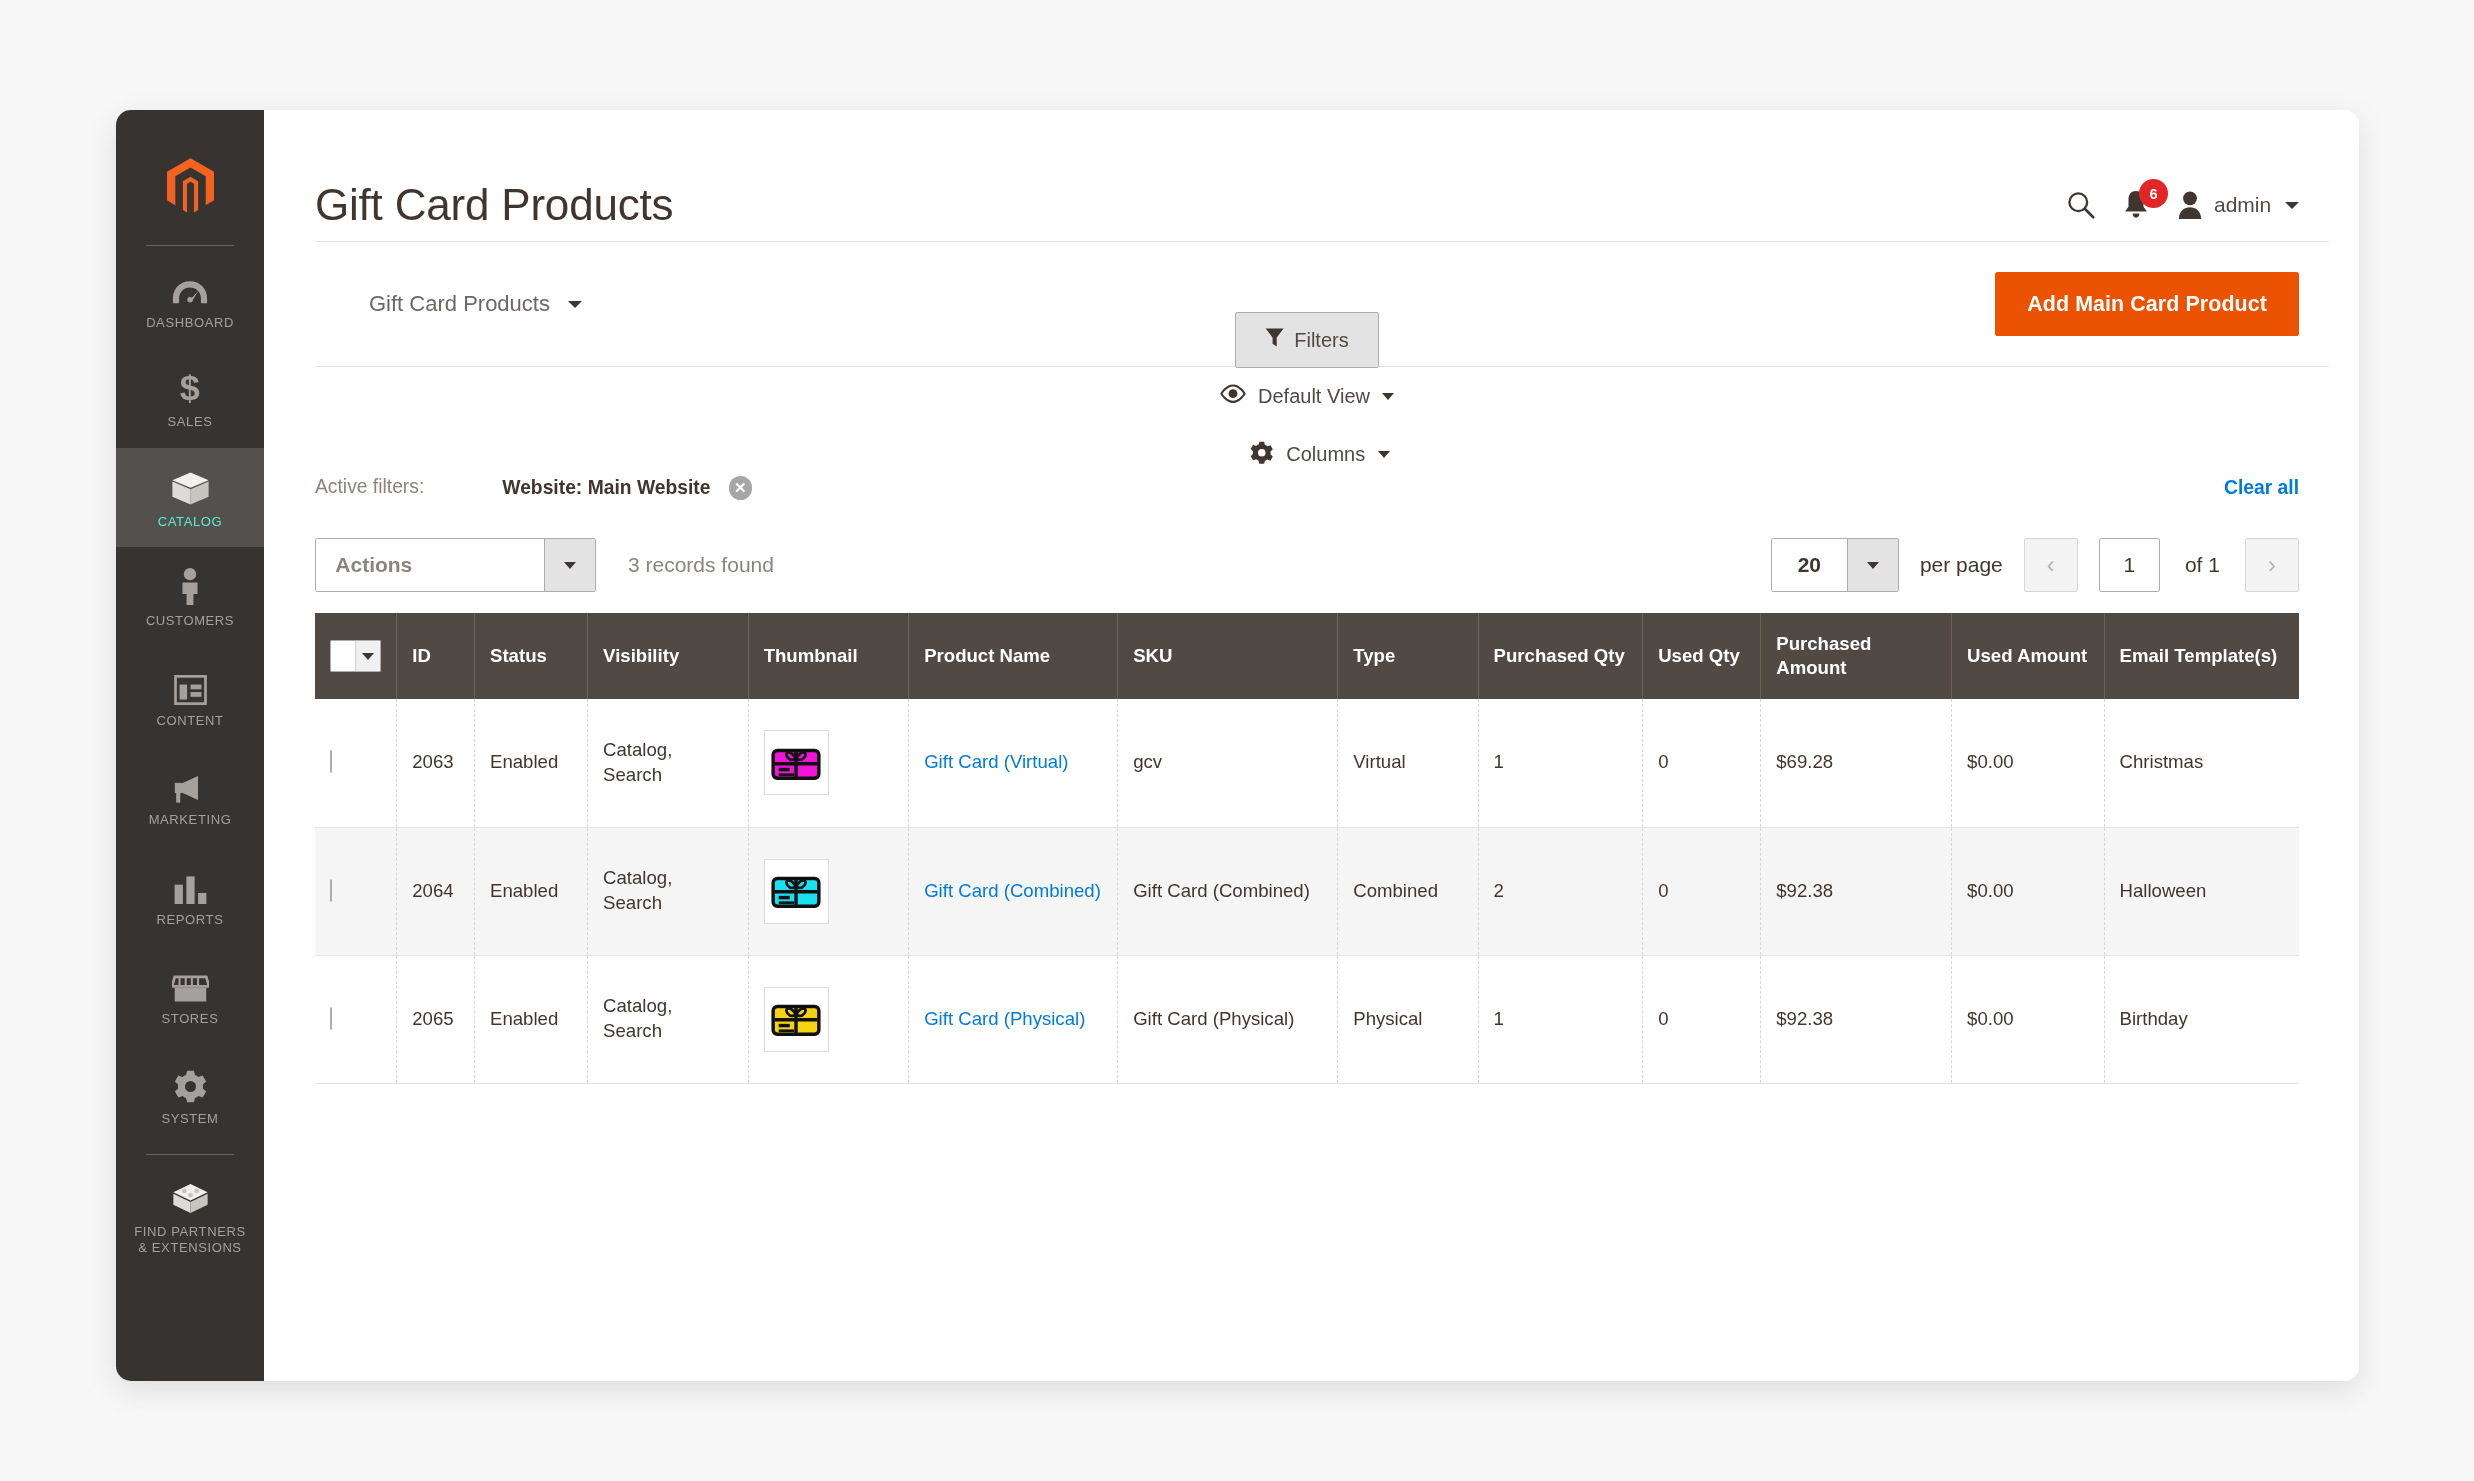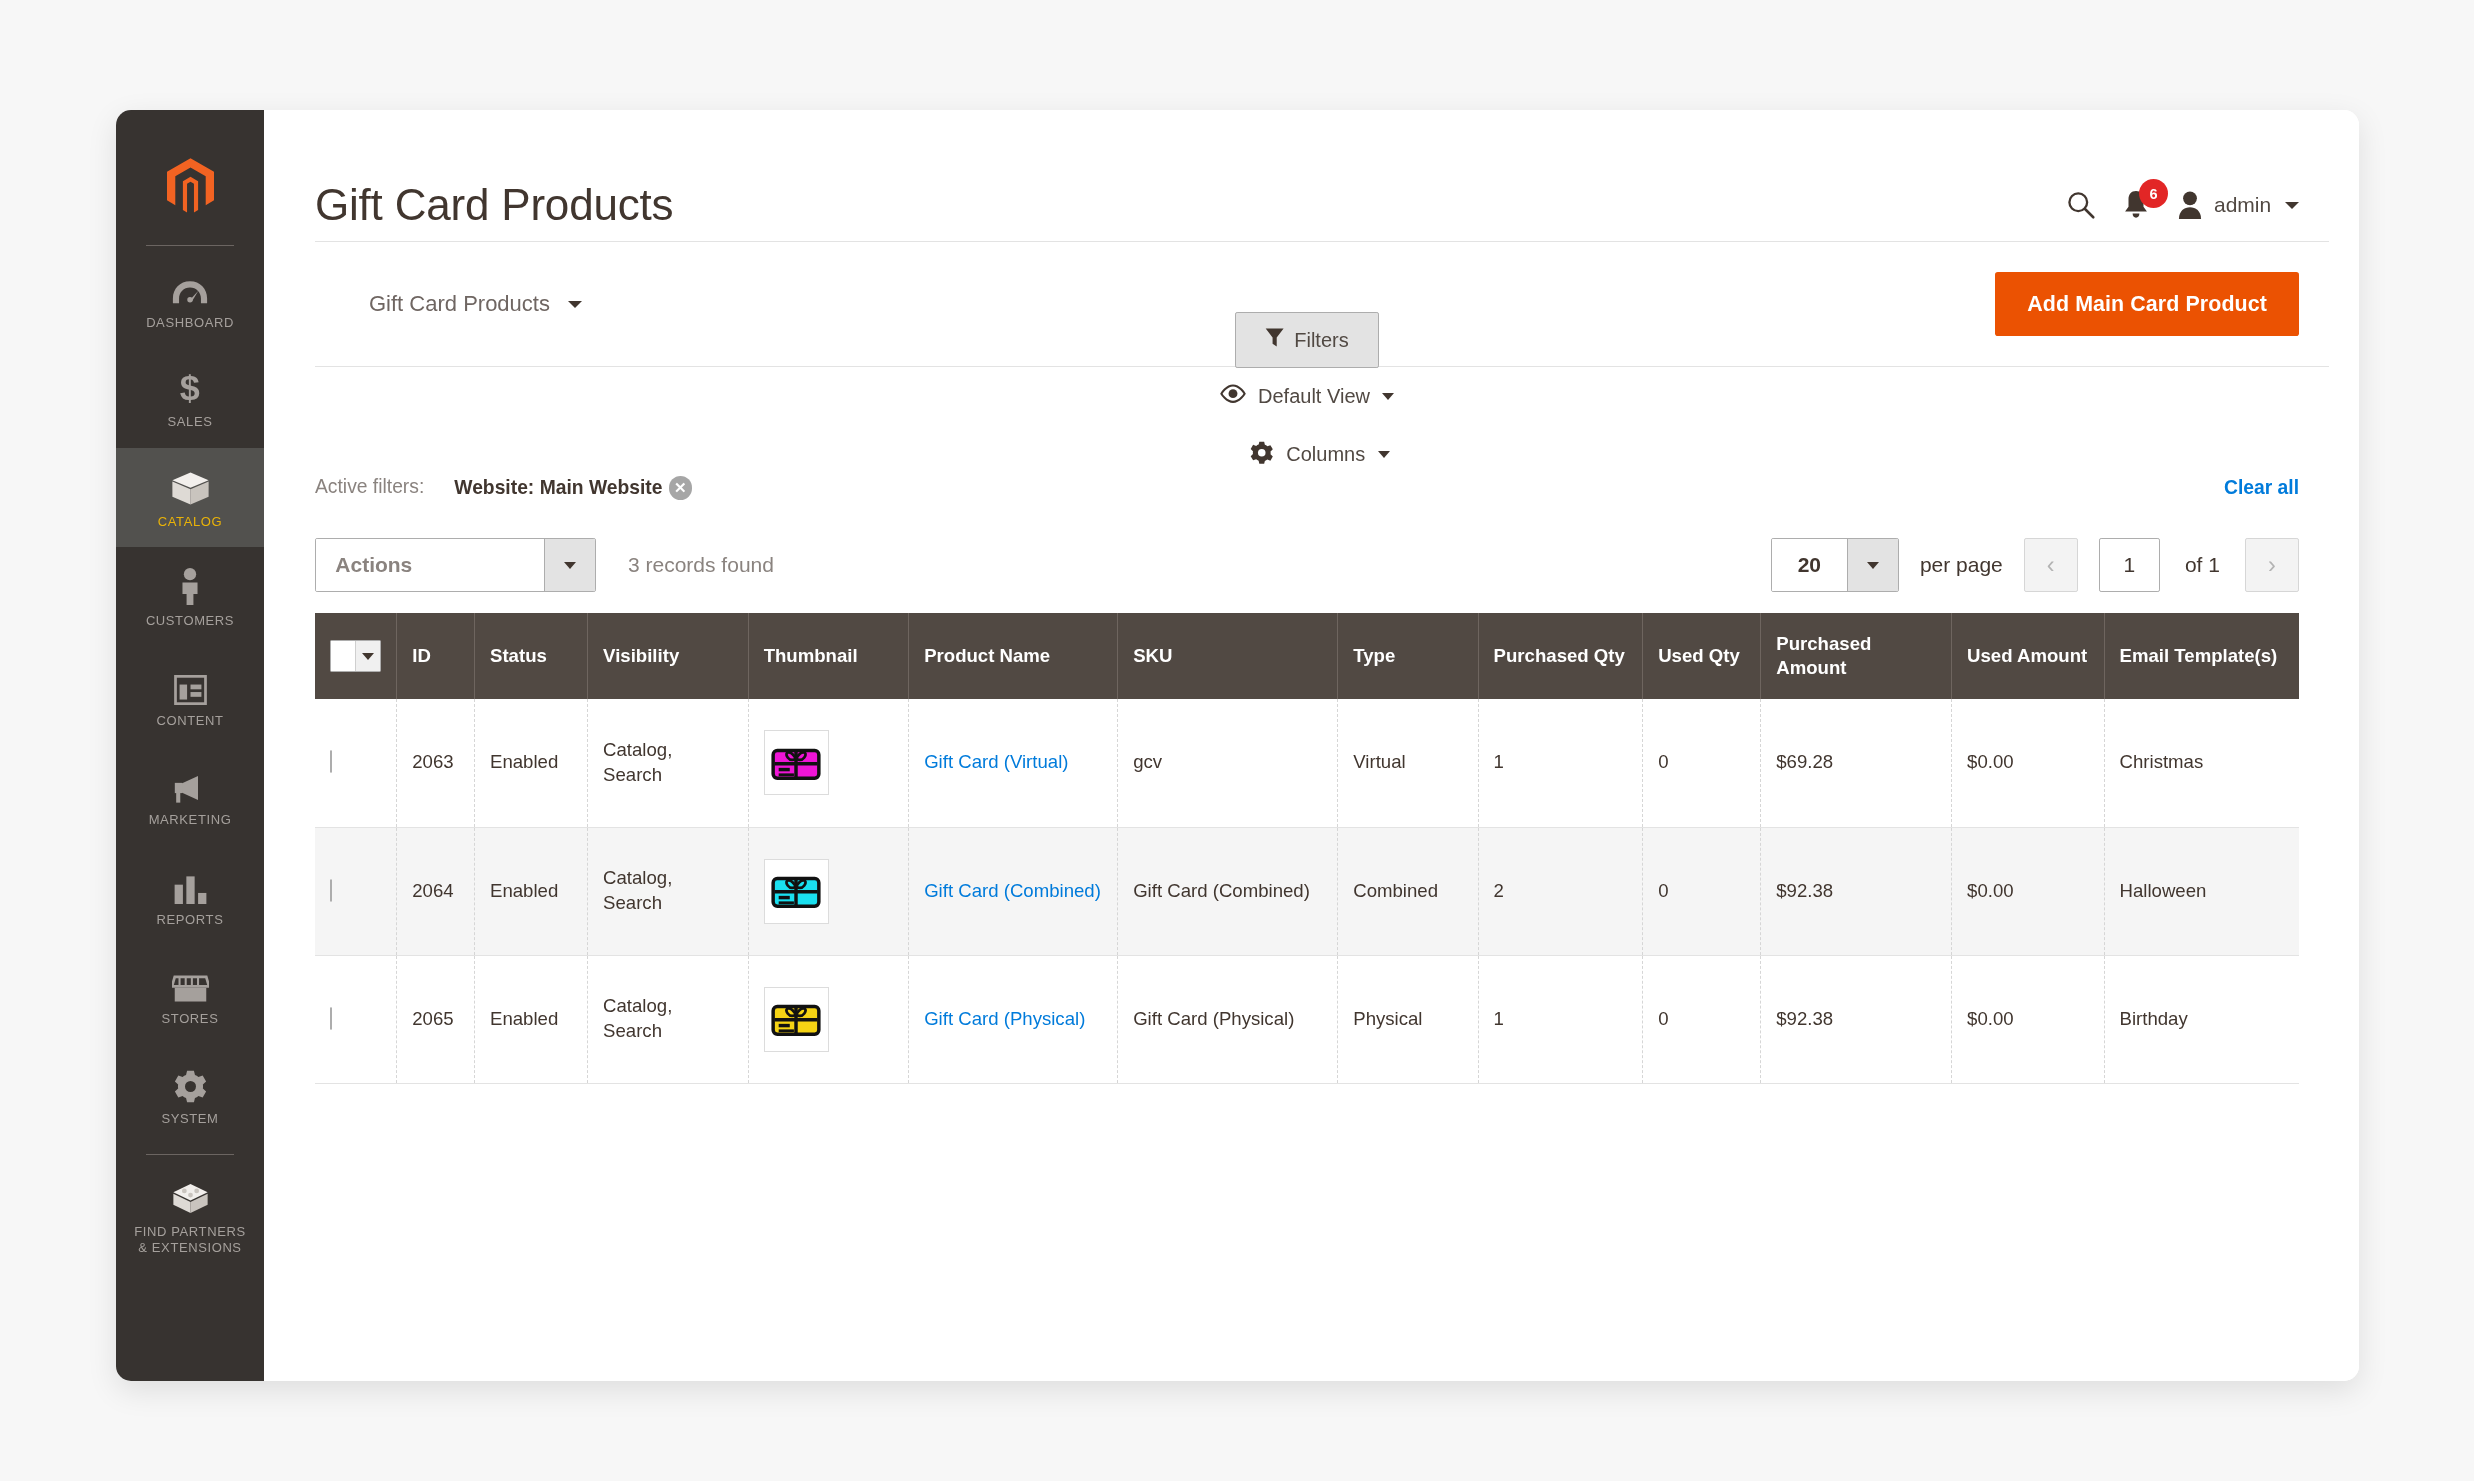--- a/index.html
+++ b/index.html
@@ -63,21 +63,21 @@
     margin-bottom: 8.3px;
   }
   .nav-icon svg { display: block; }
   .nav-label {
     color: #a5a09c;
     font-size: 13px;
     letter-spacing: 0.6px;
     line-height: 1.28;
     font-weight: 400;
   }
-  .nav-item.active .nav-label { color: #eab308; }
+  .nav-item.active .nav-label { color: #5eead4; }
 
   
   .main {
     flex: 1;
     min-width: 0;
     background: #ffffff;
     padding: 0 30px 0 51px;
     display: flex;
     flex-direction: column;
   }
@@ -196,21 +196,21 @@
 
   
   .active-filters {
     display: flex;
     align-items: center;
     justify-content: space-between;
     padding: 7px 30px 16.6px 0;
   }
   .af-left { display: flex; align-items: flex-start; gap: 30px; }
   .af-label { font-size: 19.3px; color: #8a837f; }
-  .af-chip { display: flex; align-items: center; gap: 6px; }
+  .af-chip { display: flex; align-items: center; gap: 18px; margin-left: 48px; }
   .af-chip-text { font-size: 19.3px; color: #41362f; font-weight: 700; }
   .af-remove {
     width: 23.5px; height: 23.5px;
     border-radius: 11.7px;
     background: #a6a6a6;
     color: #ffffff;
     font-size: 15px;
     display: flex; align-items: center; justify-content: center;
     cursor: pointer;
     font-weight: 700;

